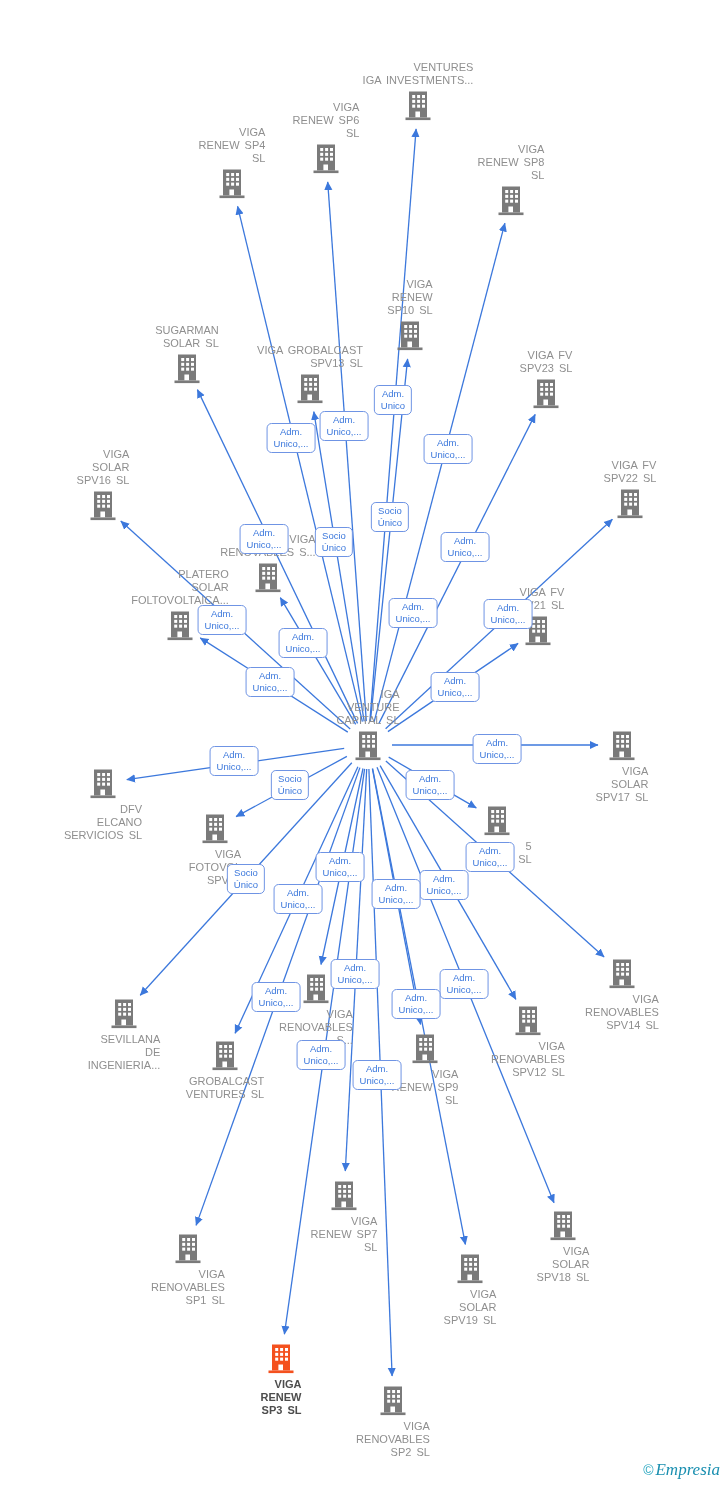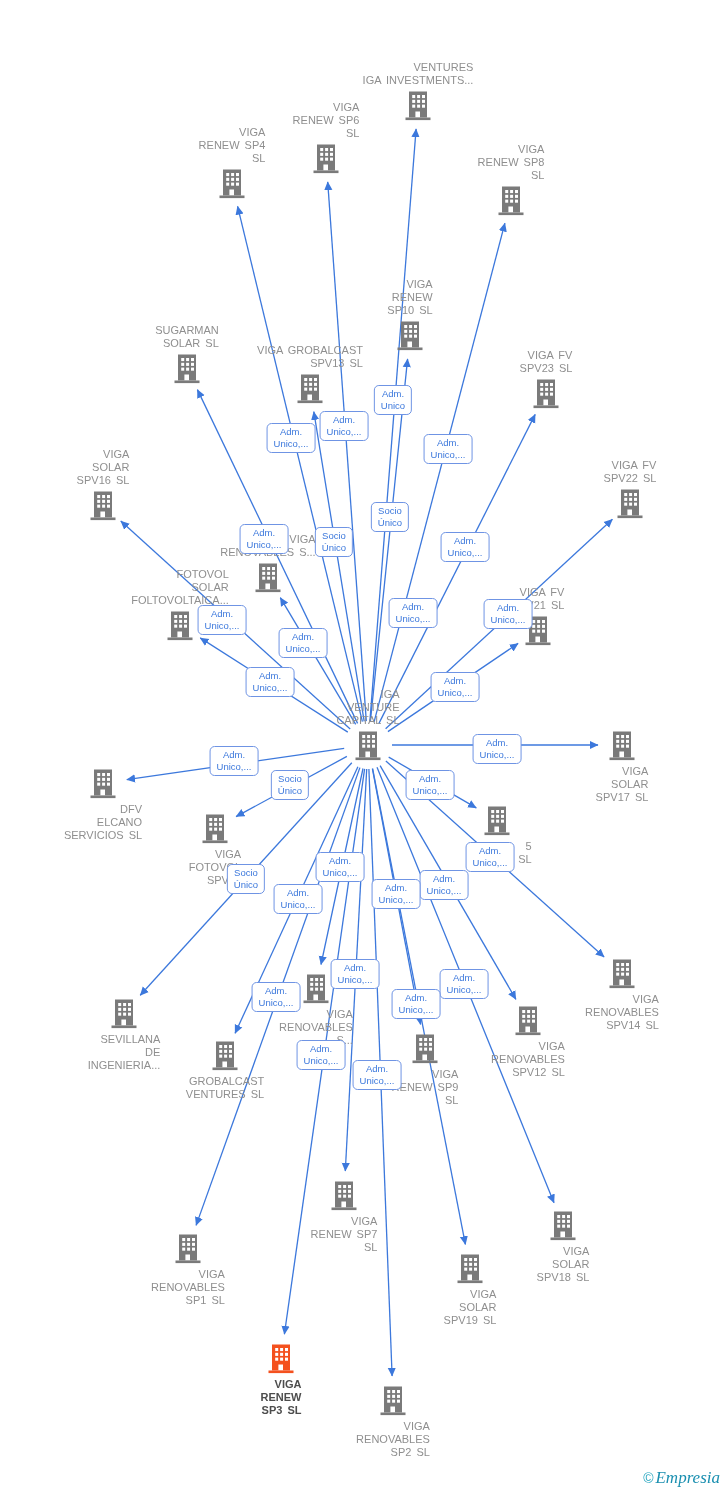--- a/index.html
+++ b/index.html
@@ -39,21 +39,21 @@
     border: 1px solid #6f94e4;
     border-radius: 5px;
     padding: 2px 6px;
     font-size: 9.5px; line-height: 12px;
     color: #3c78dc;
     text-align: center;
     white-space: pre-line;
     cursor: pointer;
   }
   .watermark {
-    position: absolute; right: 8px; bottom: 12px;
+    position: absolute; right: 8px; bottom: 20px;
     z-index: 4; cursor: pointer;
     font-size: 14px; color: #2aa7c0;
   }
   .watermark .wm-brand {
     font-family: "Liberation Serif", serif;
     font-style: italic;
     font-size: 17px;
     color: #1a8fb0;
     margin-left: 2px;
   }
@@ -312,21 +312,21 @@
           <rect x="20" y="6" width="3" height="3.1" fill="#fff"></rect>
           <rect x="10.2" y="10.8" width="3" height="3.1" fill="#fff"></rect>
           <rect x="15.1" y="10.8" width="3" height="3.1" fill="#fff"></rect>
           <rect x="20" y="10.8" width="3" height="3.1" fill="#fff"></rect>
           <rect x="10.2" y="15.6" width="3" height="3.1" fill="#fff"></rect>
           <rect x="15.1" y="15.6" width="3" height="3.1" fill="#fff"></rect>
           <rect x="20" y="15.6" width="3" height="3.1" fill="#fff"></rect>
           <rect x="13.4" y="22.5" width="4.6" height="6" fill="#fff"></rect>
           <rect x="3.5" y="28.5" width="25" height="2.6" fill="#7a7a7a"></rect>
         </svg></div>
-      <div class="label above">FOTOVOL
+      <div class="label above">PLATERO
 SOLAR
 FOLTOVOLTAICA...</div>
     </div>
     <div class="node" style="left: 538px; top: 630px;">
       <div class="icon"><svg width="32" height="32" viewBox="0 0 32 32">
           <rect x="7" y="2.5" width="18" height="26" fill="#7a7a7a"></rect>
           <rect x="10.2" y="6" width="3" height="3.1" fill="#fff"></rect>
           <rect x="15.1" y="6" width="3" height="3.1" fill="#fff"></rect>
           <rect x="20" y="6" width="3" height="3.1" fill="#fff"></rect>
           <rect x="10.2" y="10.8" width="3" height="3.1" fill="#fff"></rect>

